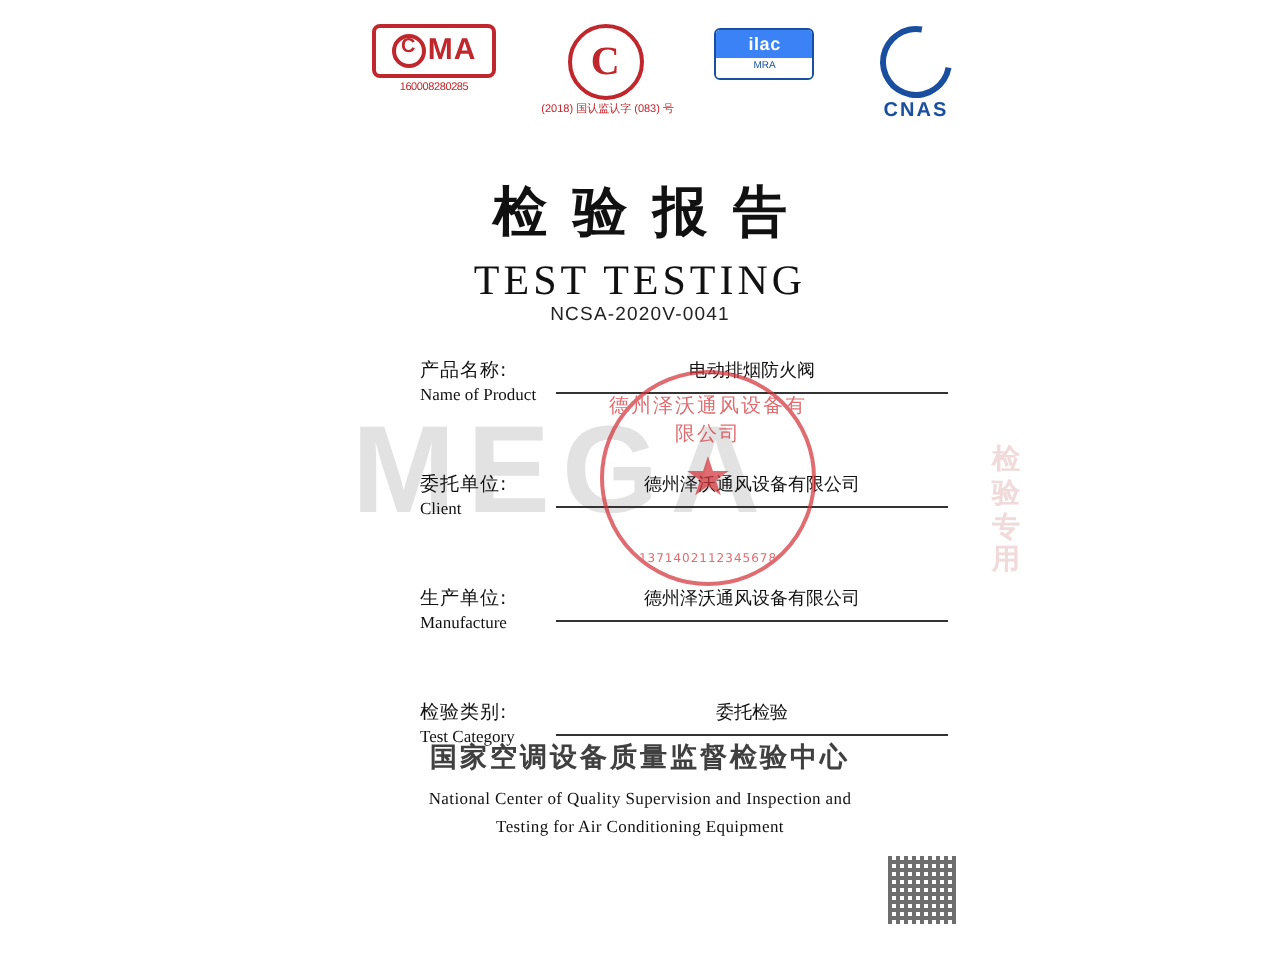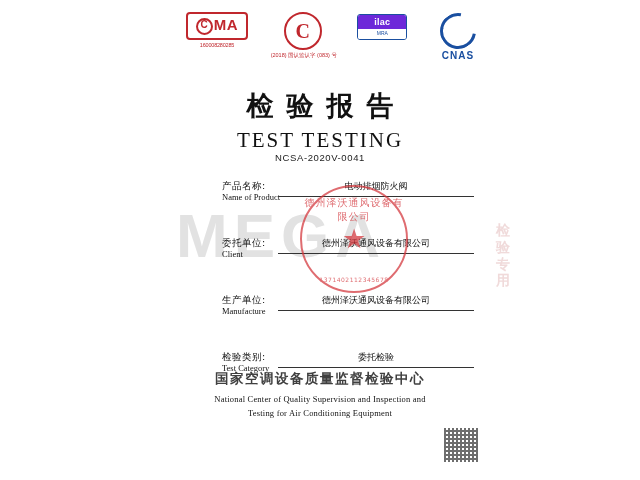--- a/index.html
+++ b/index.html
@@ -100,21 +100,21 @@
   }
 
   
   .ilac-wrap { width: 50px; padding-top: 2px; }
   .ilac-box {
     border: 1px solid #1a4fa0;
     border-radius: 3px;
     overflow: hidden;
   }
   .ilac-top {
-    background: #6d28d9;
+    background: #3b82f6;
     color: #ffffff;
     font-family: "Liberation Sans", sans-serif;
     font-size: 9px;
     font-weight: bold;
     letter-spacing: 0.3px;
     padding: 3px 0 2px;
   }
   .ilac-bot {
     background: #ffffff;
     color: #1a4fa0;
@@ -206,21 +206,21 @@
     left: 206px;
     width: 232px;
   }
   .field {
     position: relative;
     margin-bottom: 17px;
     height: 40px;
   }
   .field-label {
     position: absolute;
-    left: 16px;
+    left: 4px;
     top: 0;
     width: 78px;
   }
   .label-cn {
     font-family: "DejaVu Sans", sans-serif;
     font-size: 9.5px;
     color: #111;
     letter-spacing: 0.5px;
     line-height: 1.3;
   }

